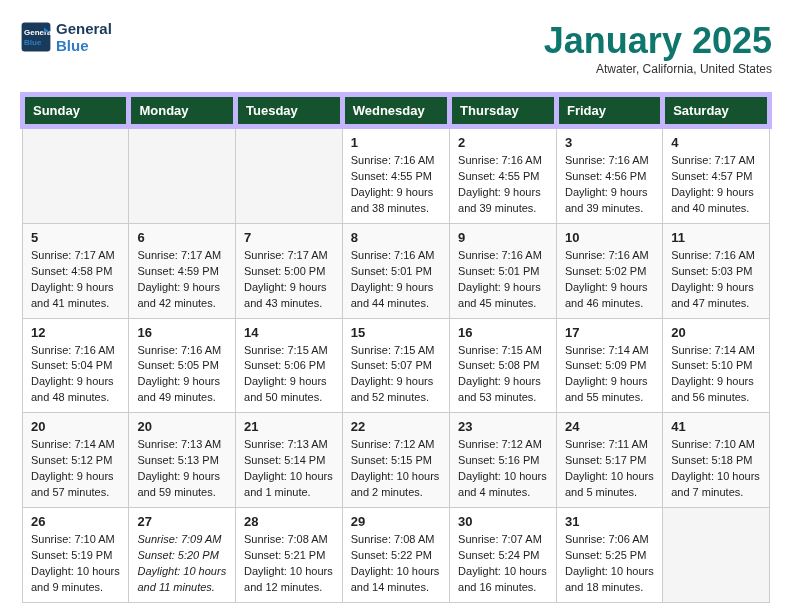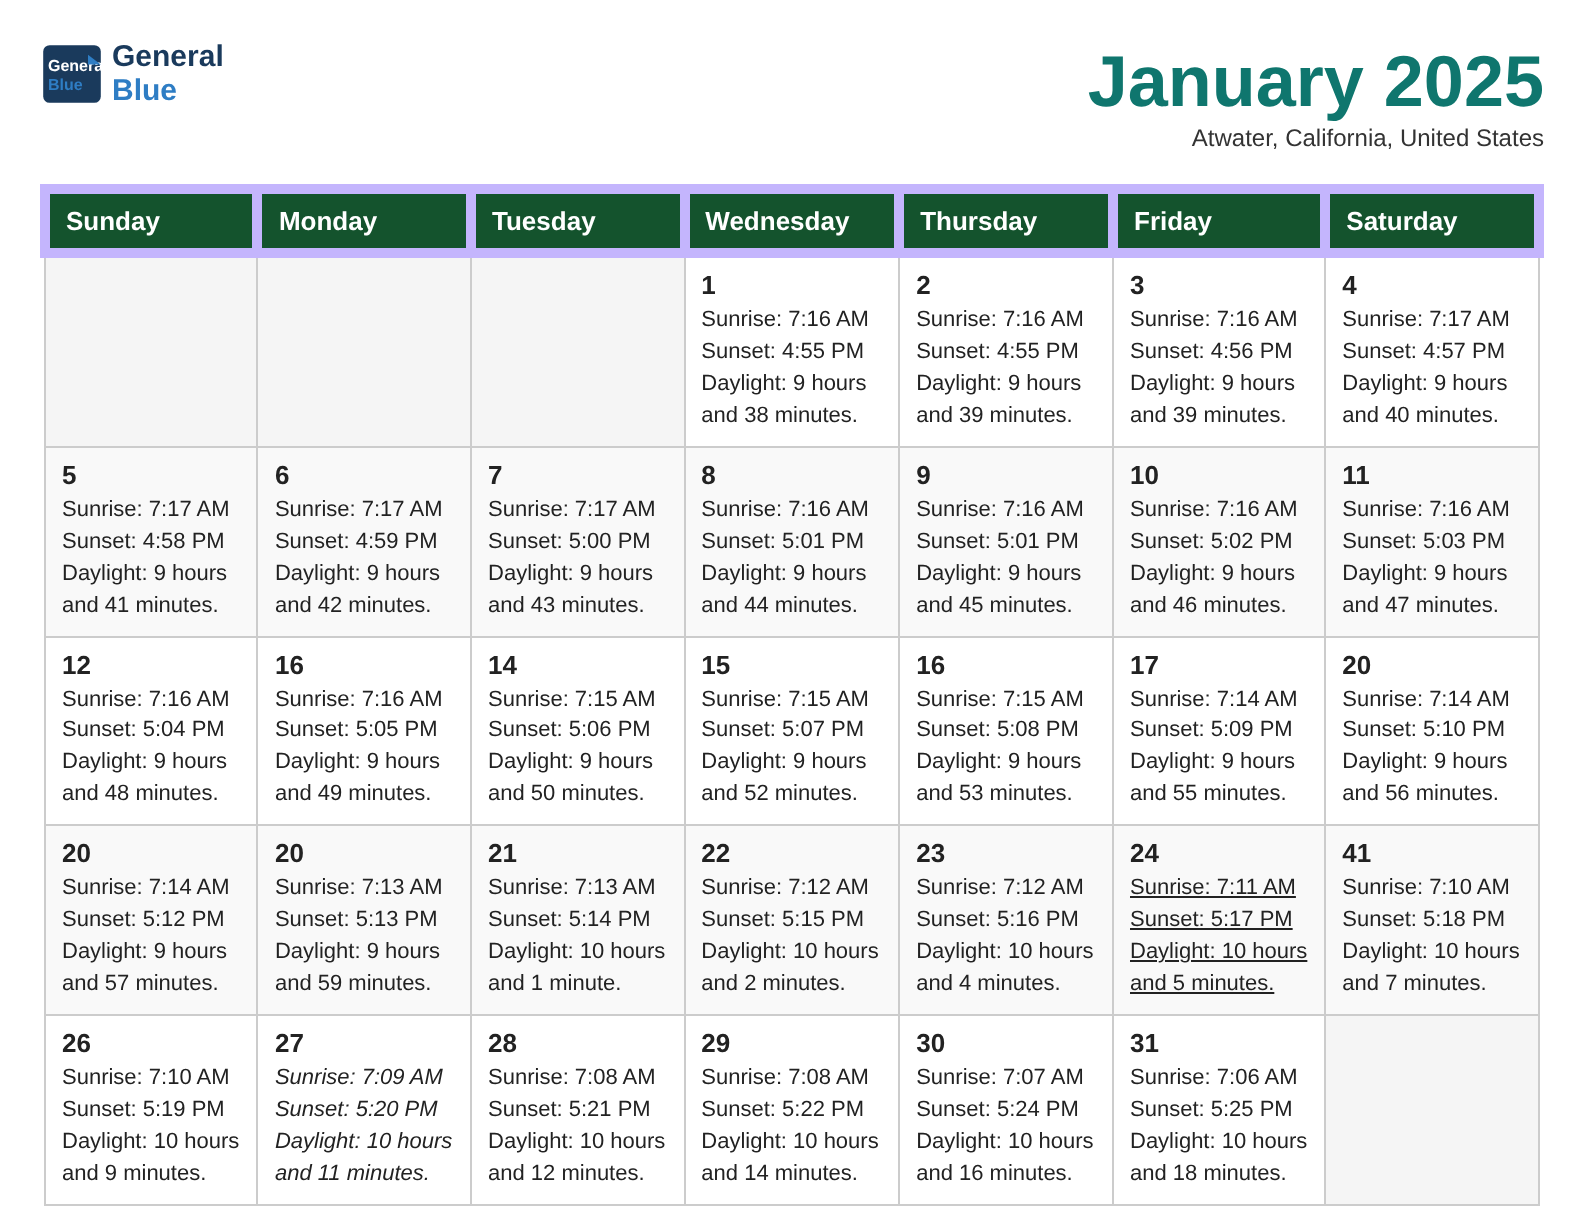--- a/index.html
+++ b/index.html
@@ -257,21 +257,21 @@
 Daylight: 10 hours and 2 minutes.</div>
         </td>
         <td>
           <span class="day-num">23</span>
           <div class="day-info" style="white-space: pre-line;">Sunrise: 7:12 AM
 Sunset: 5:16 PM
 Daylight: 10 hours and 4 minutes.</div>
         </td>
         <td>
           <span class="day-num">24</span>
-          <div class="day-info" style="white-space: pre-line; text-decoration: underline;">Sunrise: 7:11 AM
+          <div class="day-info" style="white-space: pre-line;">Sunrise: 7:11 AM
 Sunset: 5:17 PM
 Daylight: 10 hours and 5 minutes.</div>
         </td>
         <td>
           <span class="day-num">41</span>
           <div class="day-info" style="white-space: pre-line;">Sunrise: 7:10 AM
 Sunset: 5:18 PM
 Daylight: 10 hours and 7 minutes.</div>
         </td>
       </tr>

